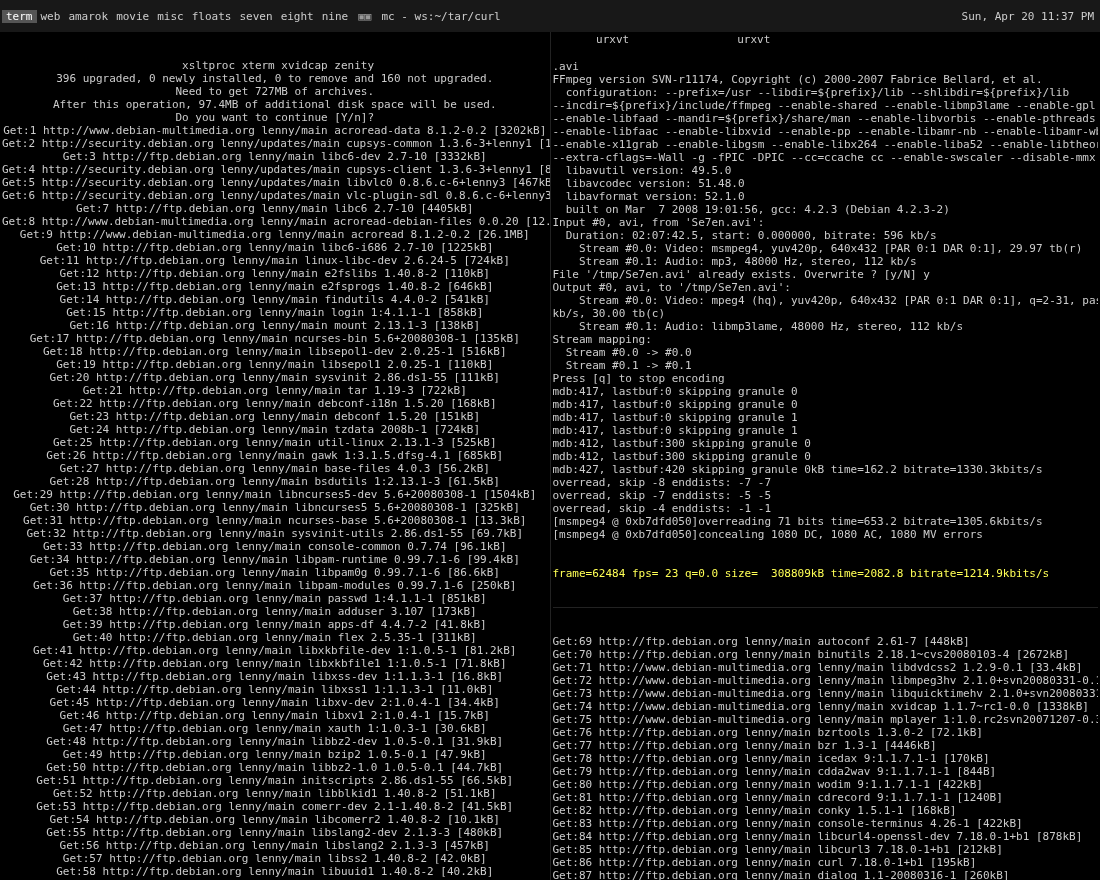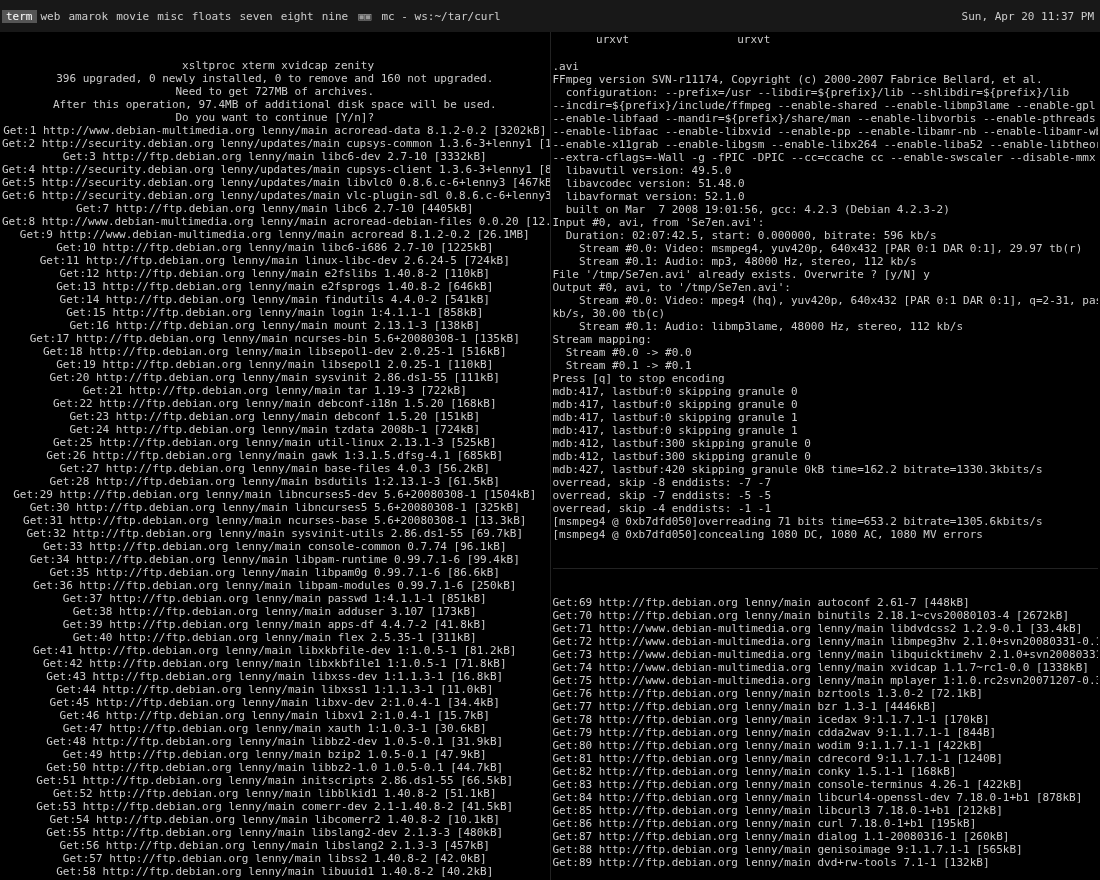--- a/index.html
+++ b/index.html
@@ -100,19 +100,20 @@
 <div class="panes">
   <div class="pane left">
     <div id="left-content"><div class="line"> xsltproc xterm xvidcap zenity</div><div class="line">396 upgraded, 0 newly installed, 0 to remove and 160 not upgraded.</div><div class="line">Need to get 727MB of archives.</div><div class="line">After this operation, 97.4MB of additional disk space will be used.</div><div class="line">Do you want to continue [Y/n]?</div><div class="line">Get:1 http://www.debian-multimedia.org lenny/main acroread-data 8.1.2-0.2 [3202kB]</div><div class="line">Get:2 http://security.debian.org lenny/updates/main cupsys-common 1.3.6-3+lenny1 [1153kB]</div><div class="line">Get:3 http://ftp.debian.org lenny/main libc6-dev 2.7-10 [3332kB]</div><div class="line">Get:4 http://security.debian.org lenny/updates/main cupsys-client 1.3.6-3+lenny1 [88.2kB]</div><div class="line">Get:5 http://security.debian.org lenny/updates/main libvlc0 0.8.6.c-6+lenny3 [467kB]</div><div class="line">Get:6 http://security.debian.org lenny/updates/main vlc-plugin-sdl 0.8.6.c-6+lenny3 [10.9kB]</div><div class="line">Get:7 http://ftp.debian.org lenny/main libc6 2.7-10 [4405kB]</div><div class="line">Get:8 http://www.debian-multimedia.org lenny/main acroread-debian-files 0.0.20 [12.7kB]</div><div class="line">Get:9 http://www.debian-multimedia.org lenny/main acroread 8.1.2-0.2 [26.1MB]</div><div class="line">Get:10 http://ftp.debian.org lenny/main libc6-i686 2.7-10 [1225kB]</div><div class="line">Get:11 http://ftp.debian.org lenny/main linux-libc-dev 2.6.24-5 [724kB]</div><div class="line">Get:12 http://ftp.debian.org lenny/main e2fslibs 1.40.8-2 [110kB]</div><div class="line">Get:13 http://ftp.debian.org lenny/main e2fsprogs 1.40.8-2 [646kB]</div><div class="line">Get:14 http://ftp.debian.org lenny/main findutils 4.4.0-2 [541kB]</div><div class="line">Get:15 http://ftp.debian.org lenny/main login 1:4.1.1-1 [858kB]</div><div class="line">Get:16 http://ftp.debian.org lenny/main mount 2.13.1-3 [138kB]</div><div class="line">Get:17 http://ftp.debian.org lenny/main ncurses-bin 5.6+20080308-1 [135kB]</div><div class="line">Get:18 http://ftp.debian.org lenny/main libsepol1-dev 2.0.25-1 [516kB]</div><div class="line">Get:19 http://ftp.debian.org lenny/main libsepol1 2.0.25-1 [110kB]</div><div class="line">Get:20 http://ftp.debian.org lenny/main sysvinit 2.86.ds1-55 [111kB]</div><div class="line">Get:21 http://ftp.debian.org lenny/main tar 1.19-3 [722kB]</div><div class="line">Get:22 http://ftp.debian.org lenny/main debconf-i18n 1.5.20 [168kB]</div><div class="line">Get:23 http://ftp.debian.org lenny/main debconf 1.5.20 [151kB]</div><div class="line">Get:24 http://ftp.debian.org lenny/main tzdata 2008b-1 [724kB]</div><div class="line">Get:25 http://ftp.debian.org lenny/main util-linux 2.13.1-3 [525kB]</div><div class="line">Get:26 http://ftp.debian.org lenny/main gawk 1:3.1.5.dfsg-4.1 [685kB]</div><div class="line">Get:27 http://ftp.debian.org lenny/main base-files 4.0.3 [56.2kB]</div><div class="line">Get:28 http://ftp.debian.org lenny/main bsdutils 1:2.13.1-3 [61.5kB]</div><div class="line">Get:29 http://ftp.debian.org lenny/main libncurses5-dev 5.6+20080308-1 [1504kB]</div><div class="line">Get:30 http://ftp.debian.org lenny/main libncurses5 5.6+20080308-1 [325kB]</div><div class="line">Get:31 http://ftp.debian.org lenny/main ncurses-base 5.6+20080308-1 [13.3kB]</div><div class="line">Get:32 http://ftp.debian.org lenny/main sysvinit-utils 2.86.ds1-55 [69.7kB]</div><div class="line">Get:33 http://ftp.debian.org lenny/main console-common 0.7.74 [96.1kB]</div><div class="line">Get:34 http://ftp.debian.org lenny/main libpam-runtime 0.99.7.1-6 [99.4kB]</div><div class="line">Get:35 http://ftp.debian.org lenny/main libpam0g 0.99.7.1-6 [86.6kB]</div><div class="line">Get:36 http://ftp.debian.org lenny/main libpam-modules 0.99.7.1-6 [250kB]</div><div class="line">Get:37 http://ftp.debian.org lenny/main passwd 1:4.1.1-1 [851kB]</div><div class="line">Get:38 http://ftp.debian.org lenny/main adduser 3.107 [173kB]</div><div class="line">Get:39 http://ftp.debian.org lenny/main apps-df 4.4.7-2 [41.8kB]</div><div class="line">Get:40 http://ftp.debian.org lenny/main flex 2.5.35-1 [311kB]</div><div class="line">Get:41 http://ftp.debian.org lenny/main libxkbfile-dev 1:1.0.5-1 [81.2kB]</div><div class="line">Get:42 http://ftp.debian.org lenny/main libxkbfile1 1:1.0.5-1 [71.8kB]</div><div class="line">Get:43 http://ftp.debian.org lenny/main libxss-dev 1:1.1.3-1 [16.8kB]</div><div class="line">Get:44 http://ftp.debian.org lenny/main libxss1 1:1.1.3-1 [11.0kB]</div><div class="line">Get:45 http://ftp.debian.org lenny/main libxv-dev 2:1.0.4-1 [34.4kB]</div><div class="line">Get:46 http://ftp.debian.org lenny/main libxv1 2:1.0.4-1 [15.7kB]</div><div class="line">Get:47 http://ftp.debian.org lenny/main xauth 1:1.0.3-1 [30.6kB]</div><div class="line">Get:48 http://ftp.debian.org lenny/main libbz2-dev 1.0.5-0.1 [31.9kB]</div><div class="line">Get:49 http://ftp.debian.org lenny/main bzip2 1.0.5-0.1 [47.9kB]</div><div class="line">Get:50 http://ftp.debian.org lenny/main libbz2-1.0 1.0.5-0.1 [44.7kB]</div><div class="line">Get:51 http://ftp.debian.org lenny/main initscripts 2.86.ds1-55 [66.5kB]</div><div class="line">Get:52 http://ftp.debian.org lenny/main libblkid1 1.40.8-2 [51.1kB]</div><div class="line">Get:53 http://ftp.debian.org lenny/main comerr-dev 2.1-1.40.8-2 [41.5kB]</div><div class="line">Get:54 http://ftp.debian.org lenny/main libcomerr2 1.40.8-2 [10.1kB]</div><div class="line">Get:55 http://ftp.debian.org lenny/main libslang2-dev 2.1.3-3 [480kB]</div><div class="line">Get:56 http://ftp.debian.org lenny/main libslang2 2.1.3-3 [457kB]</div><div class="line">Get:57 http://ftp.debian.org lenny/main libss2 1.40.8-2 [42.0kB]</div><div class="line">Get:58 http://ftp.debian.org lenny/main libuuid1 1.40.8-2 [40.2kB]</div><div class="line">Get:59 http://ftp.debian.org lenny/main sysv-rc 2.86.ds1-55 [62.1kB]</div><div class="line">Get:60 http://ftp.debian.org lenny/main cpio 2.9-13 [172kB]</div></div>
     
     
   </div>
 
   <div class="pane right">
     <div class="subpane top">
       <div id="rtop-content"><div class="line">.avi</div><div class="line">FFmpeg version SVN-r11174, Copyright (c) 2000-2007 Fabrice Bellard, et al.</div><div class="line">  configuration: --prefix=/usr --libdir=${prefix}/lib --shlibdir=${prefix}/lib</div><div class="line">--incdir=${prefix}/include/ffmpeg --enable-shared --enable-libmp3lame --enable-gpl</div><div class="line">--enable-libfaad --mandir=${prefix}/share/man --enable-libvorbis --enable-pthreads</div><div class="line">--enable-libfaac --enable-libxvid --enable-pp --enable-libamr-nb --enable-libamr-wb</div><div class="line">--enable-x11grab --enable-libgsm --enable-libx264 --enable-liba52 --enable-libtheora</div><div class="line">--extra-cflags=-Wall -g -fPIC -DPIC --cc=ccache cc --enable-swscaler --disable-mmx</div><div class="line">  libavutil version: 49.5.0</div><div class="line">  libavcodec version: 51.48.0</div><div class="line">  libavformat version: 52.1.0</div><div class="line">  built on Mar  7 2008 19:01:56, gcc: 4.2.3 (Debian 4.2.3-2)</div><div class="line">Input #0, avi, from 'Se7en.avi':</div><div class="line">  Duration: 02:07:42.5, start: 0.000000, bitrate: 596 kb/s</div><div class="line">    Stream #0.0: Video: msmpeg4, yuv420p, 640x432 [PAR 0:1 DAR 0:1], 29.97 tb(r)</div><div class="line">    Stream #0.1: Audio: mp3, 48000 Hz, stereo, 112 kb/s</div><div class="line">File '/tmp/Se7en.avi' already exists. Overwrite ? [y/N] y</div><div class="line">Output #0, avi, to '/tmp/Se7en.avi':</div><div class="line">    Stream #0.0: Video: mpeg4 (hq), yuv420p, 640x432 [PAR 0:1 DAR 0:1], q=2-31, pass 1, 200</div><div class="line">kb/s, 30.00 tb(c)</div><div class="line">    Stream #0.1: Audio: libmp3lame, 48000 Hz, stereo, 112 kb/s</div><div class="line">Stream mapping:</div><div class="line">  Stream #0.0 -&gt; #0.0</div><div class="line">  Stream #0.1 -&gt; #0.1</div><div class="line">Press [q] to stop encoding</div><div class="line">mdb:417, lastbuf:0 skipping granule 0</div><div class="line">mdb:417, lastbuf:0 skipping granule 0</div><div class="line">mdb:417, lastbuf:0 skipping granule 1</div><div class="line">mdb:417, lastbuf:0 skipping granule 1</div><div class="line">mdb:412, lastbuf:300 skipping granule 0</div><div class="line">mdb:412, lastbuf:300 skipping granule 0</div><div class="line">mdb:427, lastbuf:420 skipping granule 0kB time=162.2 bitrate=1330.3kbits/s</div><div class="line">overread, skip -8 enddists: -7 -7</div><div class="line">overread, skip -7 enddists: -5 -5</div><div class="line">overread, skip -4 enddists: -1 -1</div><div class="line">[msmpeg4 @ 0xb7dfd050]overreading 71 bits time=653.2 bitrate=1305.6kbits/s</div><div class="line">[msmpeg4 @ 0xb7dfd050]concealing 1080 DC, 1080 AC, 1080 MV errors</div></div>
+      <div class="line ff-yellow">frame=62484 fps= 23 q=0.0 size=  308809kB time=2082.8 bitrate=1214.9kbits/s</div>
     </div>
     <div class="subpane">
       <div id="rbot-content"><div class="line">Get:69 http://ftp.debian.org lenny/main autoconf 2.61-7 [448kB]</div><div class="line">Get:70 http://ftp.debian.org lenny/main binutils 2.18.1~cvs20080103-4 [2672kB]</div><div class="line">Get:71 http://www.debian-multimedia.org lenny/main libdvdcss2 1.2.9-0.1 [33.4kB]</div><div class="line">Get:72 http://www.debian-multimedia.org lenny/main libmpeg3hv 2.1.0+svn20080331-0.1 [113kB]</div><div class="line">Get:73 http://www.debian-multimedia.org lenny/main libquicktimehv 2.1.0+svn20080331-0.1 [1264kB]</div><div class="line">Get:74 http://www.debian-multimedia.org lenny/main xvidcap 1.1.7~rc1-0.0 [1338kB]</div><div class="line">Get:75 http://www.debian-multimedia.org lenny/main mplayer 1:1.0.rc2svn20071207-0.3 [4879kB]</div><div class="line">Get:76 http://ftp.debian.org lenny/main bzrtools 1.3.0-2 [72.1kB]</div><div class="line">Get:77 http://ftp.debian.org lenny/main bzr 1.3-1 [4446kB]</div><div class="line">Get:78 http://ftp.debian.org lenny/main icedax 9:1.1.7.1-1 [170kB]</div><div class="line">Get:79 http://ftp.debian.org lenny/main cdda2wav 9:1.1.7.1-1 [844B]</div><div class="line">Get:80 http://ftp.debian.org lenny/main wodim 9:1.1.7.1-1 [422kB]</div><div class="line">Get:81 http://ftp.debian.org lenny/main cdrecord 9:1.1.7.1-1 [1240B]</div><div class="line">Get:82 http://ftp.debian.org lenny/main conky 1.5.1-1 [168kB]</div><div class="line">Get:83 http://ftp.debian.org lenny/main console-terminus 4.26-1 [422kB]</div><div class="line">Get:84 http://ftp.debian.org lenny/main libcurl4-openssl-dev 7.18.0-1+b1 [878kB]</div><div class="line">Get:85 http://ftp.debian.org lenny/main libcurl3 7.18.0-1+b1 [212kB]</div><div class="line">Get:86 http://ftp.debian.org lenny/main curl 7.18.0-1+b1 [195kB]</div><div class="line">Get:87 http://ftp.debian.org lenny/main dialog 1.1-20080316-1 [260kB]</div><div class="line">Get:88 http://ftp.debian.org lenny/main genisoimage 9:1.1.7.1-1 [565kB]</div><div class="line">Get:89 http://ftp.debian.org lenny/main dvd+rw-tools 7.1-1 [132kB]</div></div>
       
     </div>
   </div>
 </div>
 
 </body></html>

